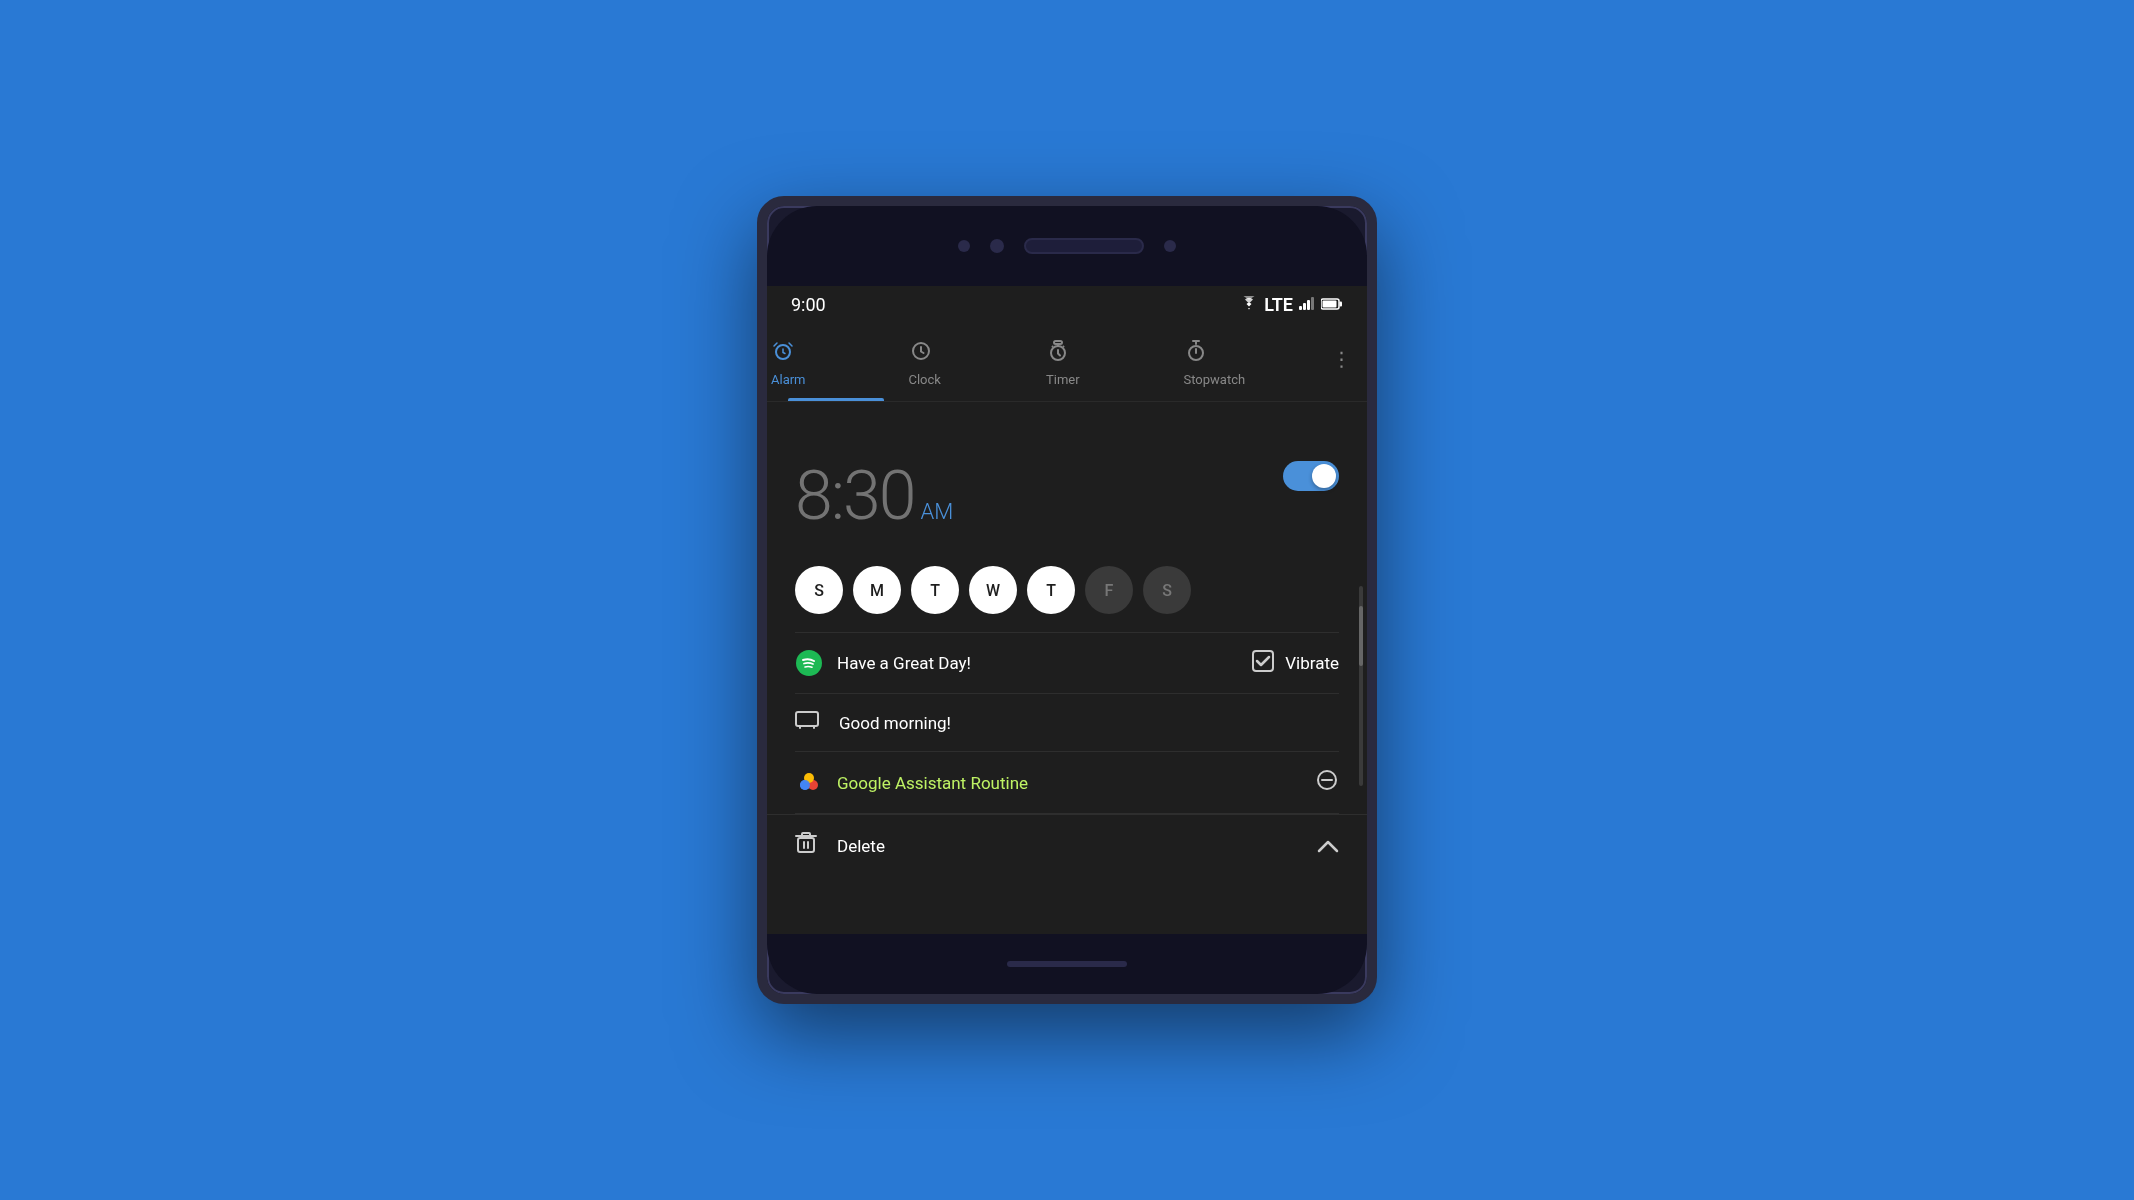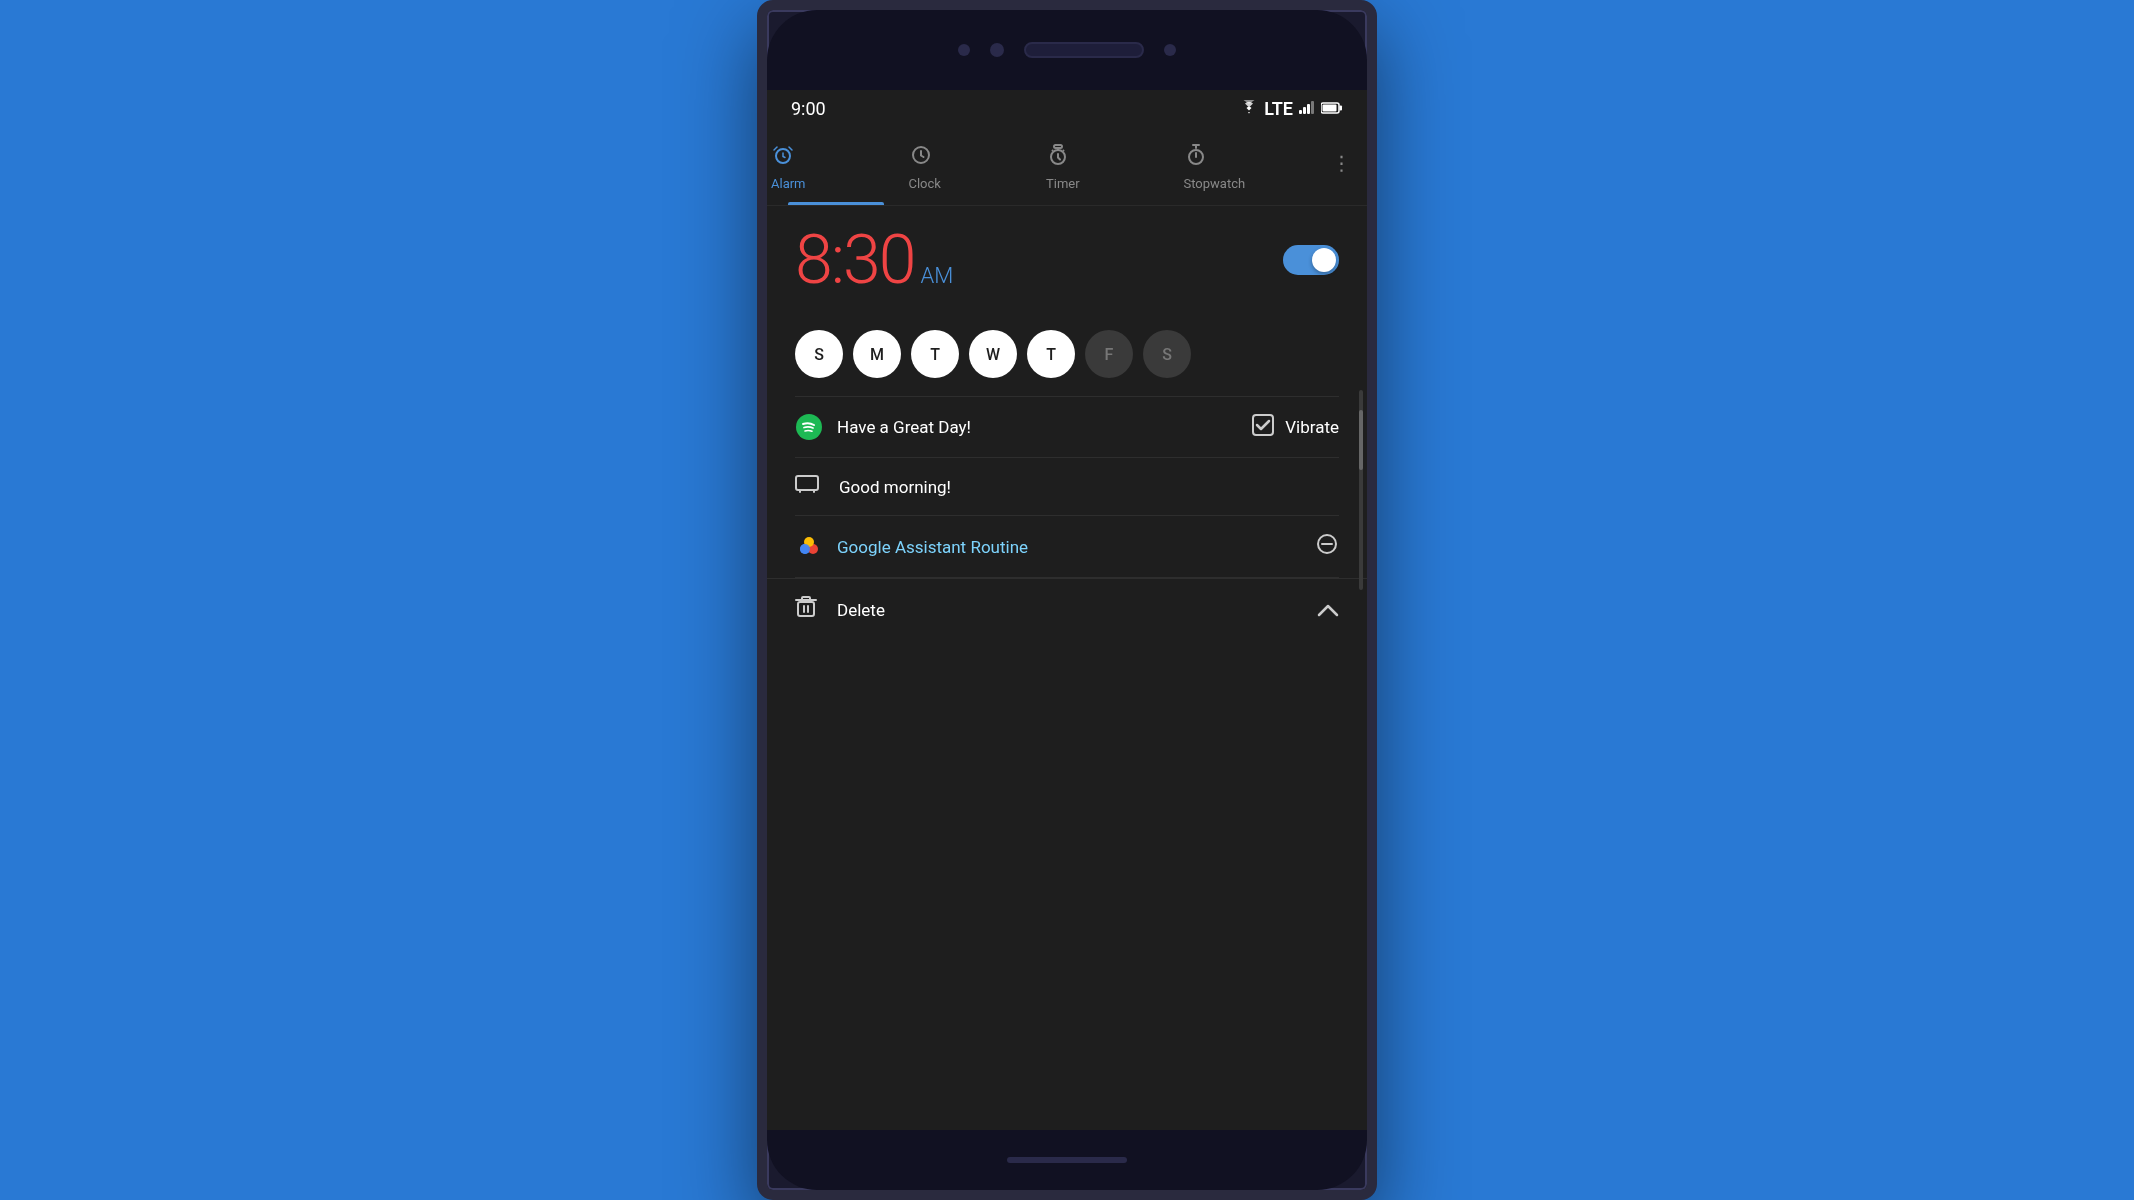--- a/index.html
+++ b/index.html
@@ -10,23 +10,23 @@
       background: #2979d4;
       display: flex;
       align-items: center;
       justify-content: center;
       font-family: 'Roboto', Arial, sans-serif;
       overflow: hidden;
     }
 
     .phone-outer {
       width: 620px;
-      height: 1200px;
+      height: 808px;
       background: #1a1a2e;
-      border-radius: 16px;
+      border-radius: 27px;
       border: 10px solid #2a2a3e;
       position: relative;
       box-shadow: 0 30px 80px rgba(0,0,0,0.5), inset 0 0 0 2px #3a3a5e;
       display: flex;
       flex-direction: column;
       overflow: hidden;
     }
 
     
     .phone-top-bar {
@@ -181,23 +181,24 @@
 
     .alarm-time {
       display: flex;
       align-items: baseline;
       gap: 6px;
     }
 
     .time-digits {
       font-size: 68px;
       font-weight: 300;
-      color: #ef4444;
+      color: #737373;
       line-height: 1;
       letter-spacing: -2px;
+      margin-top: 40px;
     }
 
     .time-ampm {
       font-size: 22px;
       color: #4a90d9;
       font-weight: 300;
     }
 
     
     .toggle-switch {
@@ -354,21 +355,21 @@
 
     .assistant-icon {
       width: 28px;
       height: 28px;
       flex-shrink: 0;
     }
 
     .assistant-label {
       flex: 1;
       font-size: 17px;
-      color: #7dd3fc;
+      color: #bef264;
     }
 
     .minus-circle-icon {
       font-size: 22px;
       color: #cccccc;
     }
 
     
     .delete-row {
       display: flex;

